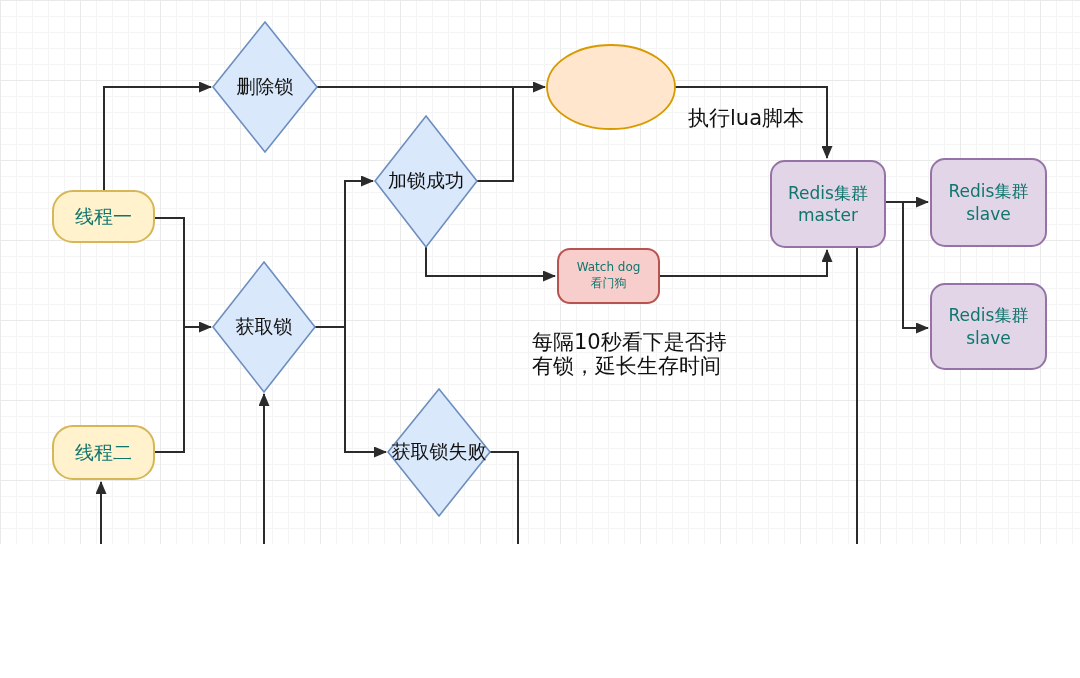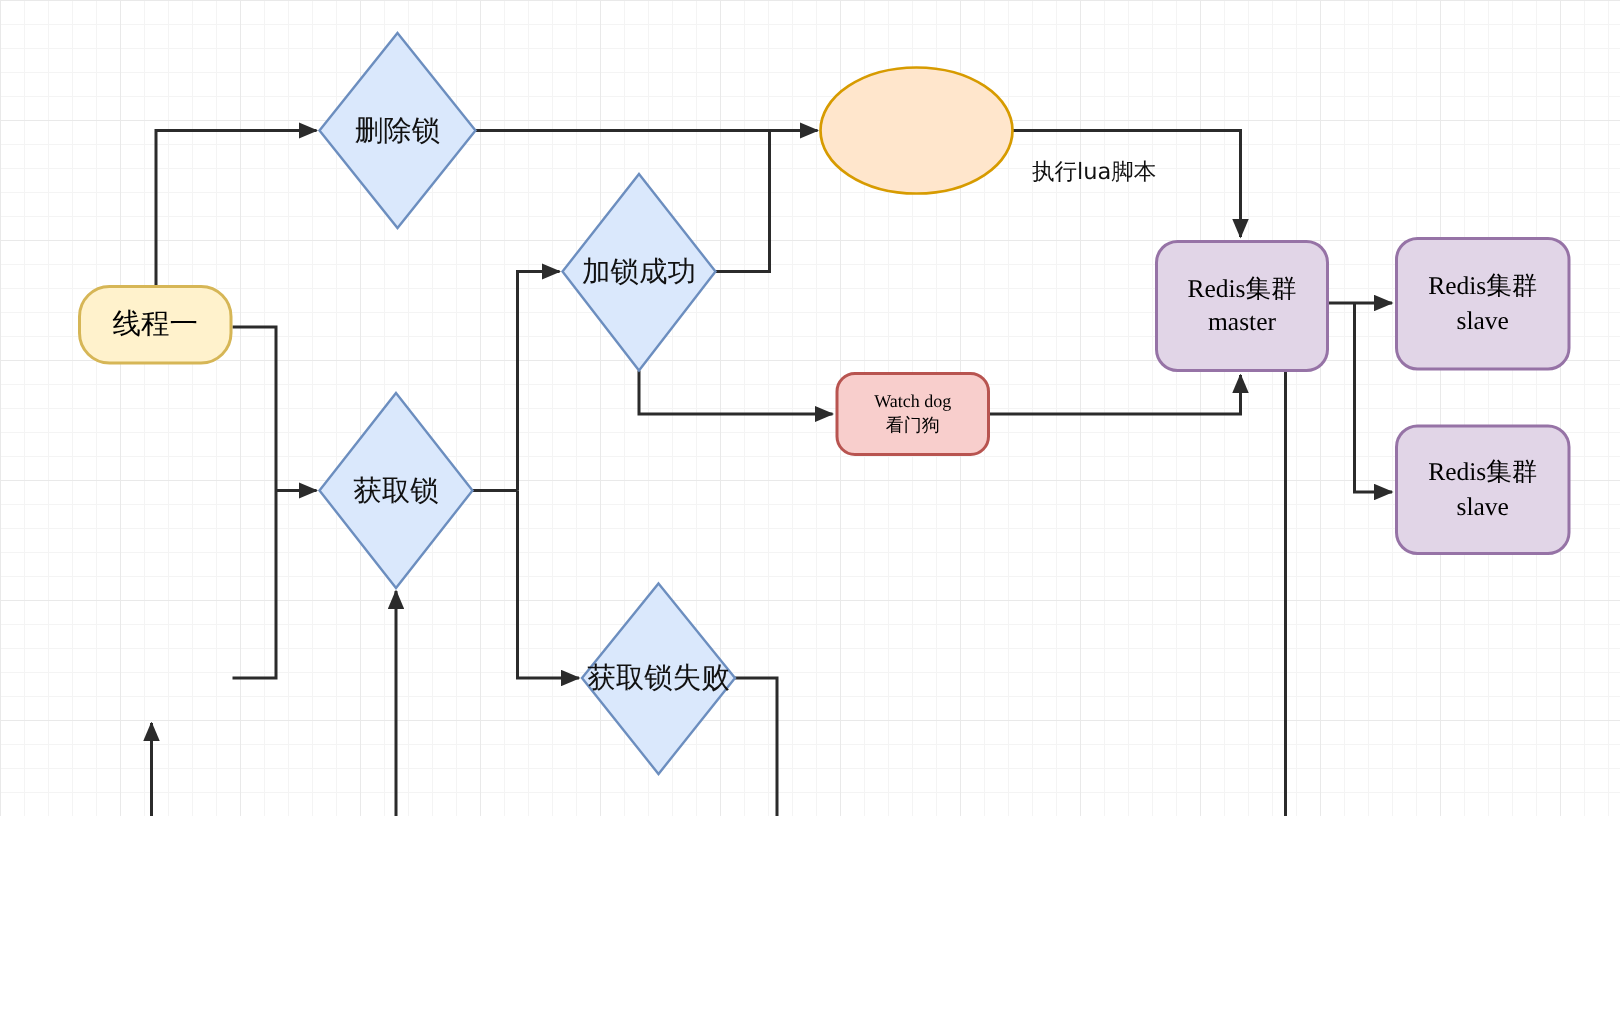--- a/index.html
+++ b/index.html
@@ -32,23 +32,22 @@
     stroke-width: 2;
   }
   .node {
     position: absolute;
     box-sizing: border-box;
     display: flex;
     align-items: center;
     justify-content: center;
     text-align: center;
     white-space: pre-line;
-    color: #000000;
+    color: #0f766e;
     line-height: 1.32;
-    font-family: Liberation Serif, serif;
   }
   .rounded-yellow {
     background: #FFF2CC;
     border: 2px solid #D6B656;
     border-radius: 21px;
     font-size: 19px;
   }
   .rounded-red {
     background: #F8CECC;
     border: 2px solid #B85450;
@@ -70,21 +69,21 @@
     font-size: 19px;
   }
   .ellipse-label {
     white-space: normal;
     width: 122px;
     line-height: 1.4;
   }
   .annotation {
     position: absolute;
     color: #111111;
-    font-size: 15px;
+    font-size: 21px;
     line-height: 1.16;
     white-space: pre-line;
   }
 </style>
 </head>
 <body>
 
 <div id="canvas">
 
   <svg id="edge-layer" viewBox="0 0 1080 678" xmlns="http://www.w3.org/2000/svg">
@@ -116,25 +115,28 @@
     <polygon points="439,389 490,452 439,516 388,452" fill="#DAE8FC" stroke="#6C8EBF" stroke-width="1.6"></polygon>
     <ellipse cx="611" cy="87" rx="64" ry="42" fill="#FFE6CC" stroke="#D79B00" stroke-width="1.8"></ellipse>
   </svg>
 
   <div class="diamond-label" style="left:265px; top:87px;">删除锁</div>
   <div class="diamond-label" style="left:426px; top:181px;">加锁成功</div>
   <div class="diamond-label" style="left:264px; top:327px;">获取锁</div>
   <div class="diamond-label" style="left:439px; top:452px;text-align:right;">获取锁失败</div>
 
   <div class="node rounded-yellow" style="left:52px; top:190px; width:103px; height:53px;">线程一</div>
+  <div class="node rounded-yellow" style="left:52px; top:425px; width:103px; height:55px;">线程二</div>
   <div class="node rounded-red" style="left:557px; top:248px; width:103px; height:56px;">Watch dog
 看门狗</div>
   <div class="node rounded-purple" style="left:770px; top:160px; width:116px; height:88px;">Redis集群
 master</div>
   <div class="node rounded-purple" style="left:930px; top:158px; width:117px; height:89px;">Redis集群
 slave</div>
   <div class="node rounded-purple" style="left:930px; top:283px; width:117px; height:87px;">Redis集群
 slave</div>
 
   <div class="annotation" style="left:688px; top:106px;">执行lua脚本</div>
+  <div class="annotation" style="left:532px; top:330px;">每隔10秒看下是否持
+有锁，延长生存时间</div>
   <div class="annotation" style="left:563px; top:575px;">发布订阅</div>
 
 </div>
 
 </body></html>

